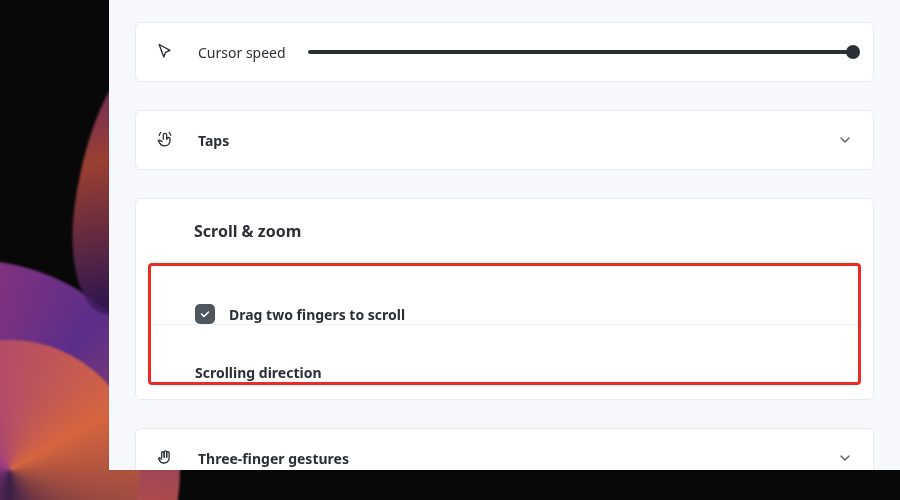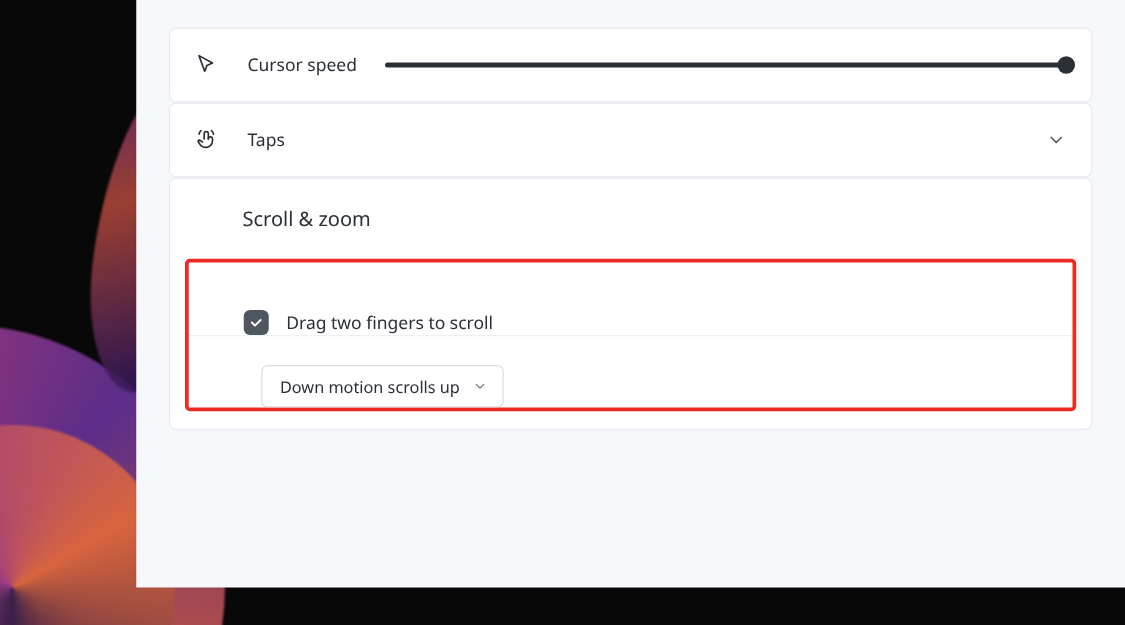--- a/index.html
+++ b/index.html
@@ -27,21 +27,21 @@
     box-shadow: 0 0 0 1px rgba(0,0,0,.04);
     overflow: hidden;
   }
 
   .card {
     margin: 10px 26px 0 26px;
     background: #fff;
     border: 1px solid #e7eaef;
     border-radius: 6px;
   }
-  .card + .card { margin-top: 0; }
+  .card + .card { margin-top: 28px; font-weight: bold; }
 
   .row {
     display: flex; align-items: center;
     min-height: 58px;
     padding: 0 20px 0 18px;
     gap: 22px;
     color: #2b2f36;
     font-size: 14px;
   }
   .row .label { flex: 0 0 auto; }
@@ -159,27 +159,40 @@
       <div class="sub-row">
         <span class="checkbox">
           <svg viewBox="0 0 24 24" fill="none" stroke="currentColor" stroke-width="3" stroke-linecap="round" stroke-linejoin="round">
               <polyline points="5 12 10 17 19 8"></polyline>
             </svg>
         </span>
         <span>Drag two fingers to scroll</span>
       </div>
 
       <div class="sub-row">
+        <span>Scrolling direction</span>
         <span class="spacer"></span>
-        <div class="dropdown">
-          <span>Down motion scrolls up</span>
-          <svg viewBox="0 0 24 24" fill="none" stroke="currentColor" stroke-width="2" stroke-linecap="round" stroke-linejoin="round">
-              <polyline points="6 9 12 15 18 9"></polyline>
-            </svg>
-        </div>
       </div>
 
 
     </div>
   </div>
 
+  <div class="card">
+    <div class="row">
+      <span class="icon-slot">
+        <svg viewBox="0 0 24 24" width="20" height="20" fill="none" stroke="currentColor" stroke-width="1.6" stroke-linecap="round" stroke-linejoin="round">
+          <path d="M8 11V6a1.5 1.5 0 1 1 3 0v5"></path>
+          <path d="M11 11V5a1.5 1.5 0 1 1 3 0v6"></path>
+          <path d="M14 11V6a1.5 1.5 0 1 1 3 0v6a6 6 0 0 1-6 6h-.5A6 6 0 0 1 5 14l-.7-1.4 1.4-1 2.3 1.9"></path>
+        </svg>
+      </span>
+      <span class="label">Three-finger gestures</span>
+      <span class="spacer"></span>
+      <span class="chev">
+        <svg viewBox="0 0 24 24" fill="none" stroke="currentColor" stroke-width="2" stroke-linecap="round" stroke-linejoin="round">
+            <polyline points="6 9 12 15 18 9"></polyline>
+          </svg>
+      </span>
+    </div>
+  </div>
 
 </div>
 
 </body></html>

